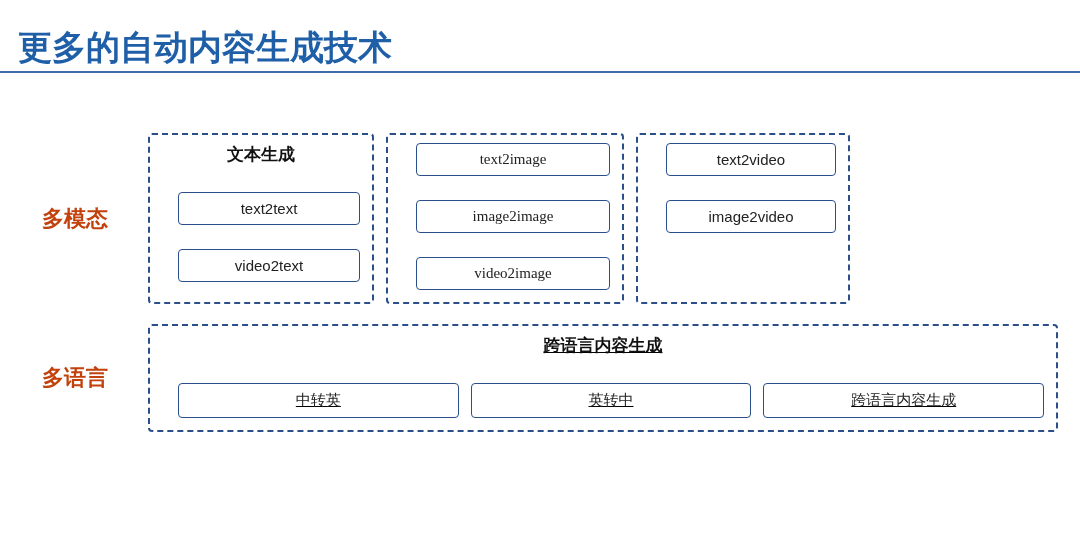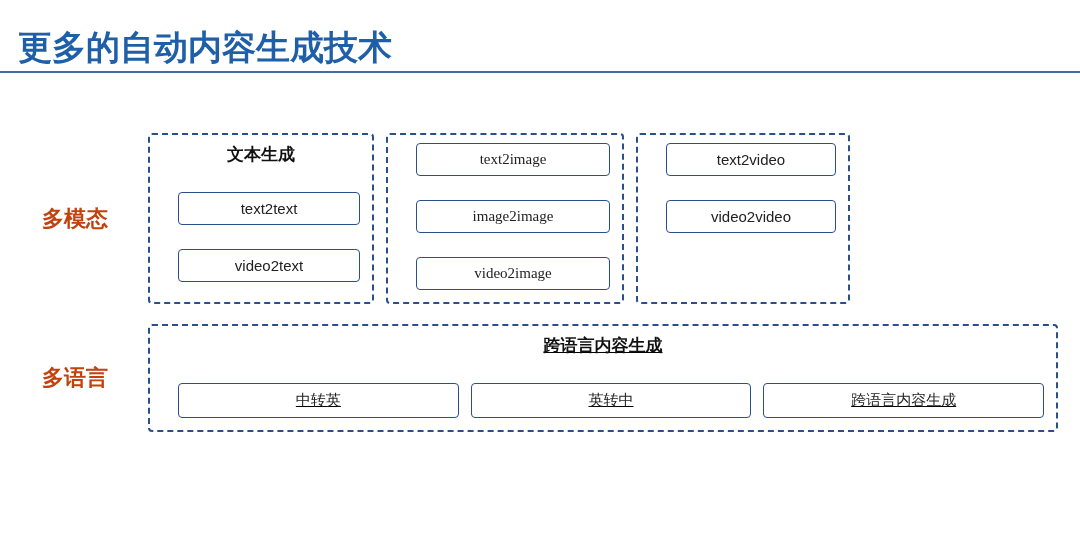--- a/index.html
+++ b/index.html
@@ -118,21 +118,21 @@
         <div class="box-row">
             <div class="box">video2image</div>
           </div>
       </div>
 
       <div class="group g-video">
         <div class="box-row">
             <div class="box">text2video</div>
           </div>
         <div class="box-row">
-            <div class="box">video2video</div>
+            <div class="box">image2video</div>
           </div>
       </div>
 
     </div>
   </div>
 
   <div class="row">
     <div class="row-label">多语言</div>
     <div class="group group-wide">
       <div class="group-title">跨语言内容生成</div>

